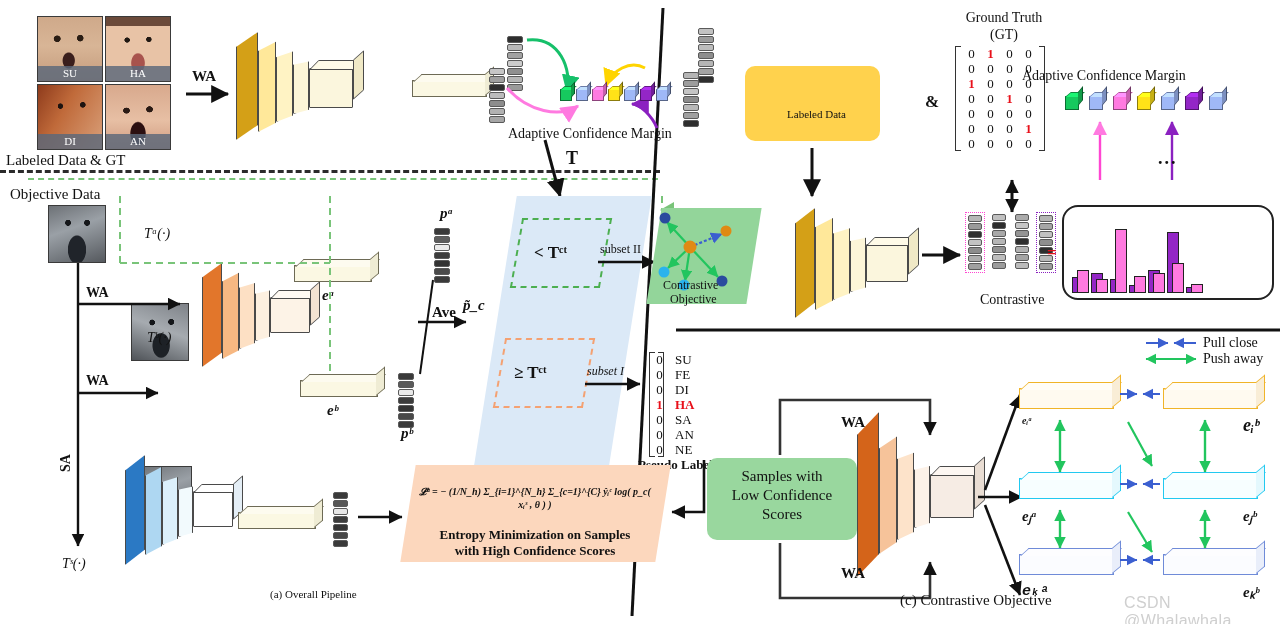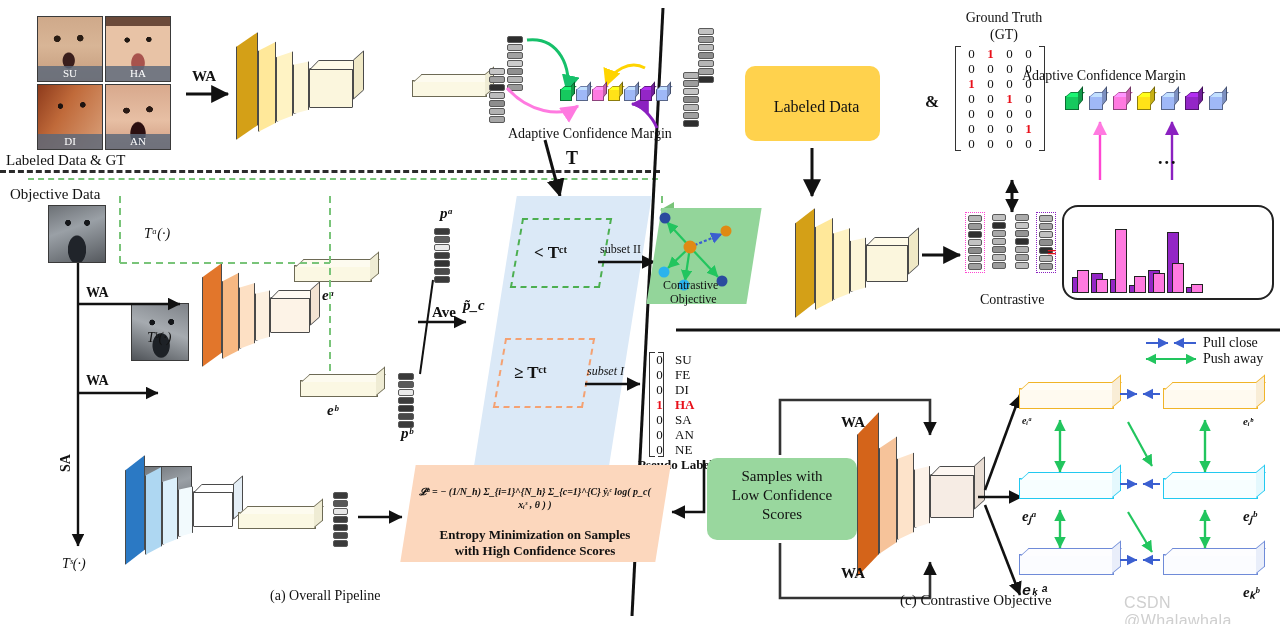--- a/index.html
+++ b/index.html
@@ -476,24 +476,24 @@
       <i style="background:#343434"></i>
       <i style="background:#474747"></i>
     <i style="background:#3a3a3a"></i>
   </div>
 
   <svg style="left:0;top:0;width:1280px;height:624px;">
     <line x1="358" y1="517" x2="402" y2="517" stroke="#111" stroke-width="2.6" marker-end="url(#ar-blk-s)"></line>
     <path d="M704,460 L704,512 L672,512" fill="none" stroke="#111" stroke-width="2.6" marker-end="url(#ar-blk-s)"></path>
   </svg>
 
-  <div class="lbl" style="left:270px; top:588px; font-size:14px;">(a) Overall Pipeline</div>
+  <div class="lbl" style="left:270px; top:588px; font-size:11px;">(a) Overall Pipeline</div>
 
   <div class="abs" style="left:745px; top:66px; width:135px; height:75px; background:#ffd24d; border-radius:10px;"></div>
-  <div class="abs" style="left:745px; top:98px; width:143px; text-align:center; font-size:16px;">Labeled Data</div>
+  <div class="abs" style="left:745px; top:108px; width:143px; text-align:center; font-size:11px;">Labeled Data</div>
 
   <div class="lbl" style="left:925px; top:92px; font-size:17px; font-weight:bold;">&amp;</div>
 
   <div class="abs" style="left:950px; top:10px; width:108px; text-align:center; font-size:14px;">Ground Truth</div>
   <div class="abs" style="left:950px; top:27px; width:108px; text-align:center; font-size:14px;">(GT)</div>
 
   <div class="matrix" style="left:962px; top:46px;">
     <div class="brk l"></div>
     <table>
       <tbody>
@@ -733,21 +733,21 @@
 
   <div class="featbox" style="left:1019px; top:388px; width:95px; height:21px; border-color:#f0b429; background:#fffaf0;">
     <div class="top" style="border-color:#f0b429; background:#fffdf7;"></div>
     <div class="side" style="border-color:#f0b429; background:#f9edd6;"></div>
   </div>
   <div class="lbl b ital" style="left:1022px; top:415px; font-size:10px;">eᵢᵃ</div>
   <div class="featbox" style="left:1163px; top:388px; width:95px; height:21px; border-color:#f0b429; background:#fffaf0;">
     <div class="top" style="border-color:#f0b429; background:#fffdf7;"></div>
     <div class="side" style="border-color:#f0b429; background:#f9edd6;"></div>
   </div>
-  <div class="lbl b ital" style="left:1243px; top:415px; font-size:11px;">eᵢᵇ</div>
+  <div class="lbl b ital" style="left:1243px; top:415px; font-size:18px;">eᵢᵇ</div>
 
   <div class="featbox" style="left:1019px; top:478px; width:95px; height:21px; border-color:#22c9f0; background:#f7feff;">
     <div class="top" style="border-color:#22c9f0; background:#fbffff;"></div>
     <div class="side" style="border-color:#22c9f0; background:#e4f8fd;"></div>
   </div>
   <div class="lbl b ital" style="left:1022px; top:505px; font-size:15px;">eⱼᵃ</div>
   <div class="featbox" style="left:1163px; top:478px; width:95px; height:21px; border-color:#22c9f0; background:#f7feff;">
     <div class="top" style="border-color:#22c9f0; background:#fbffff;"></div>
     <div class="side" style="border-color:#22c9f0; background:#e4f8fd;"></div>
   </div>

